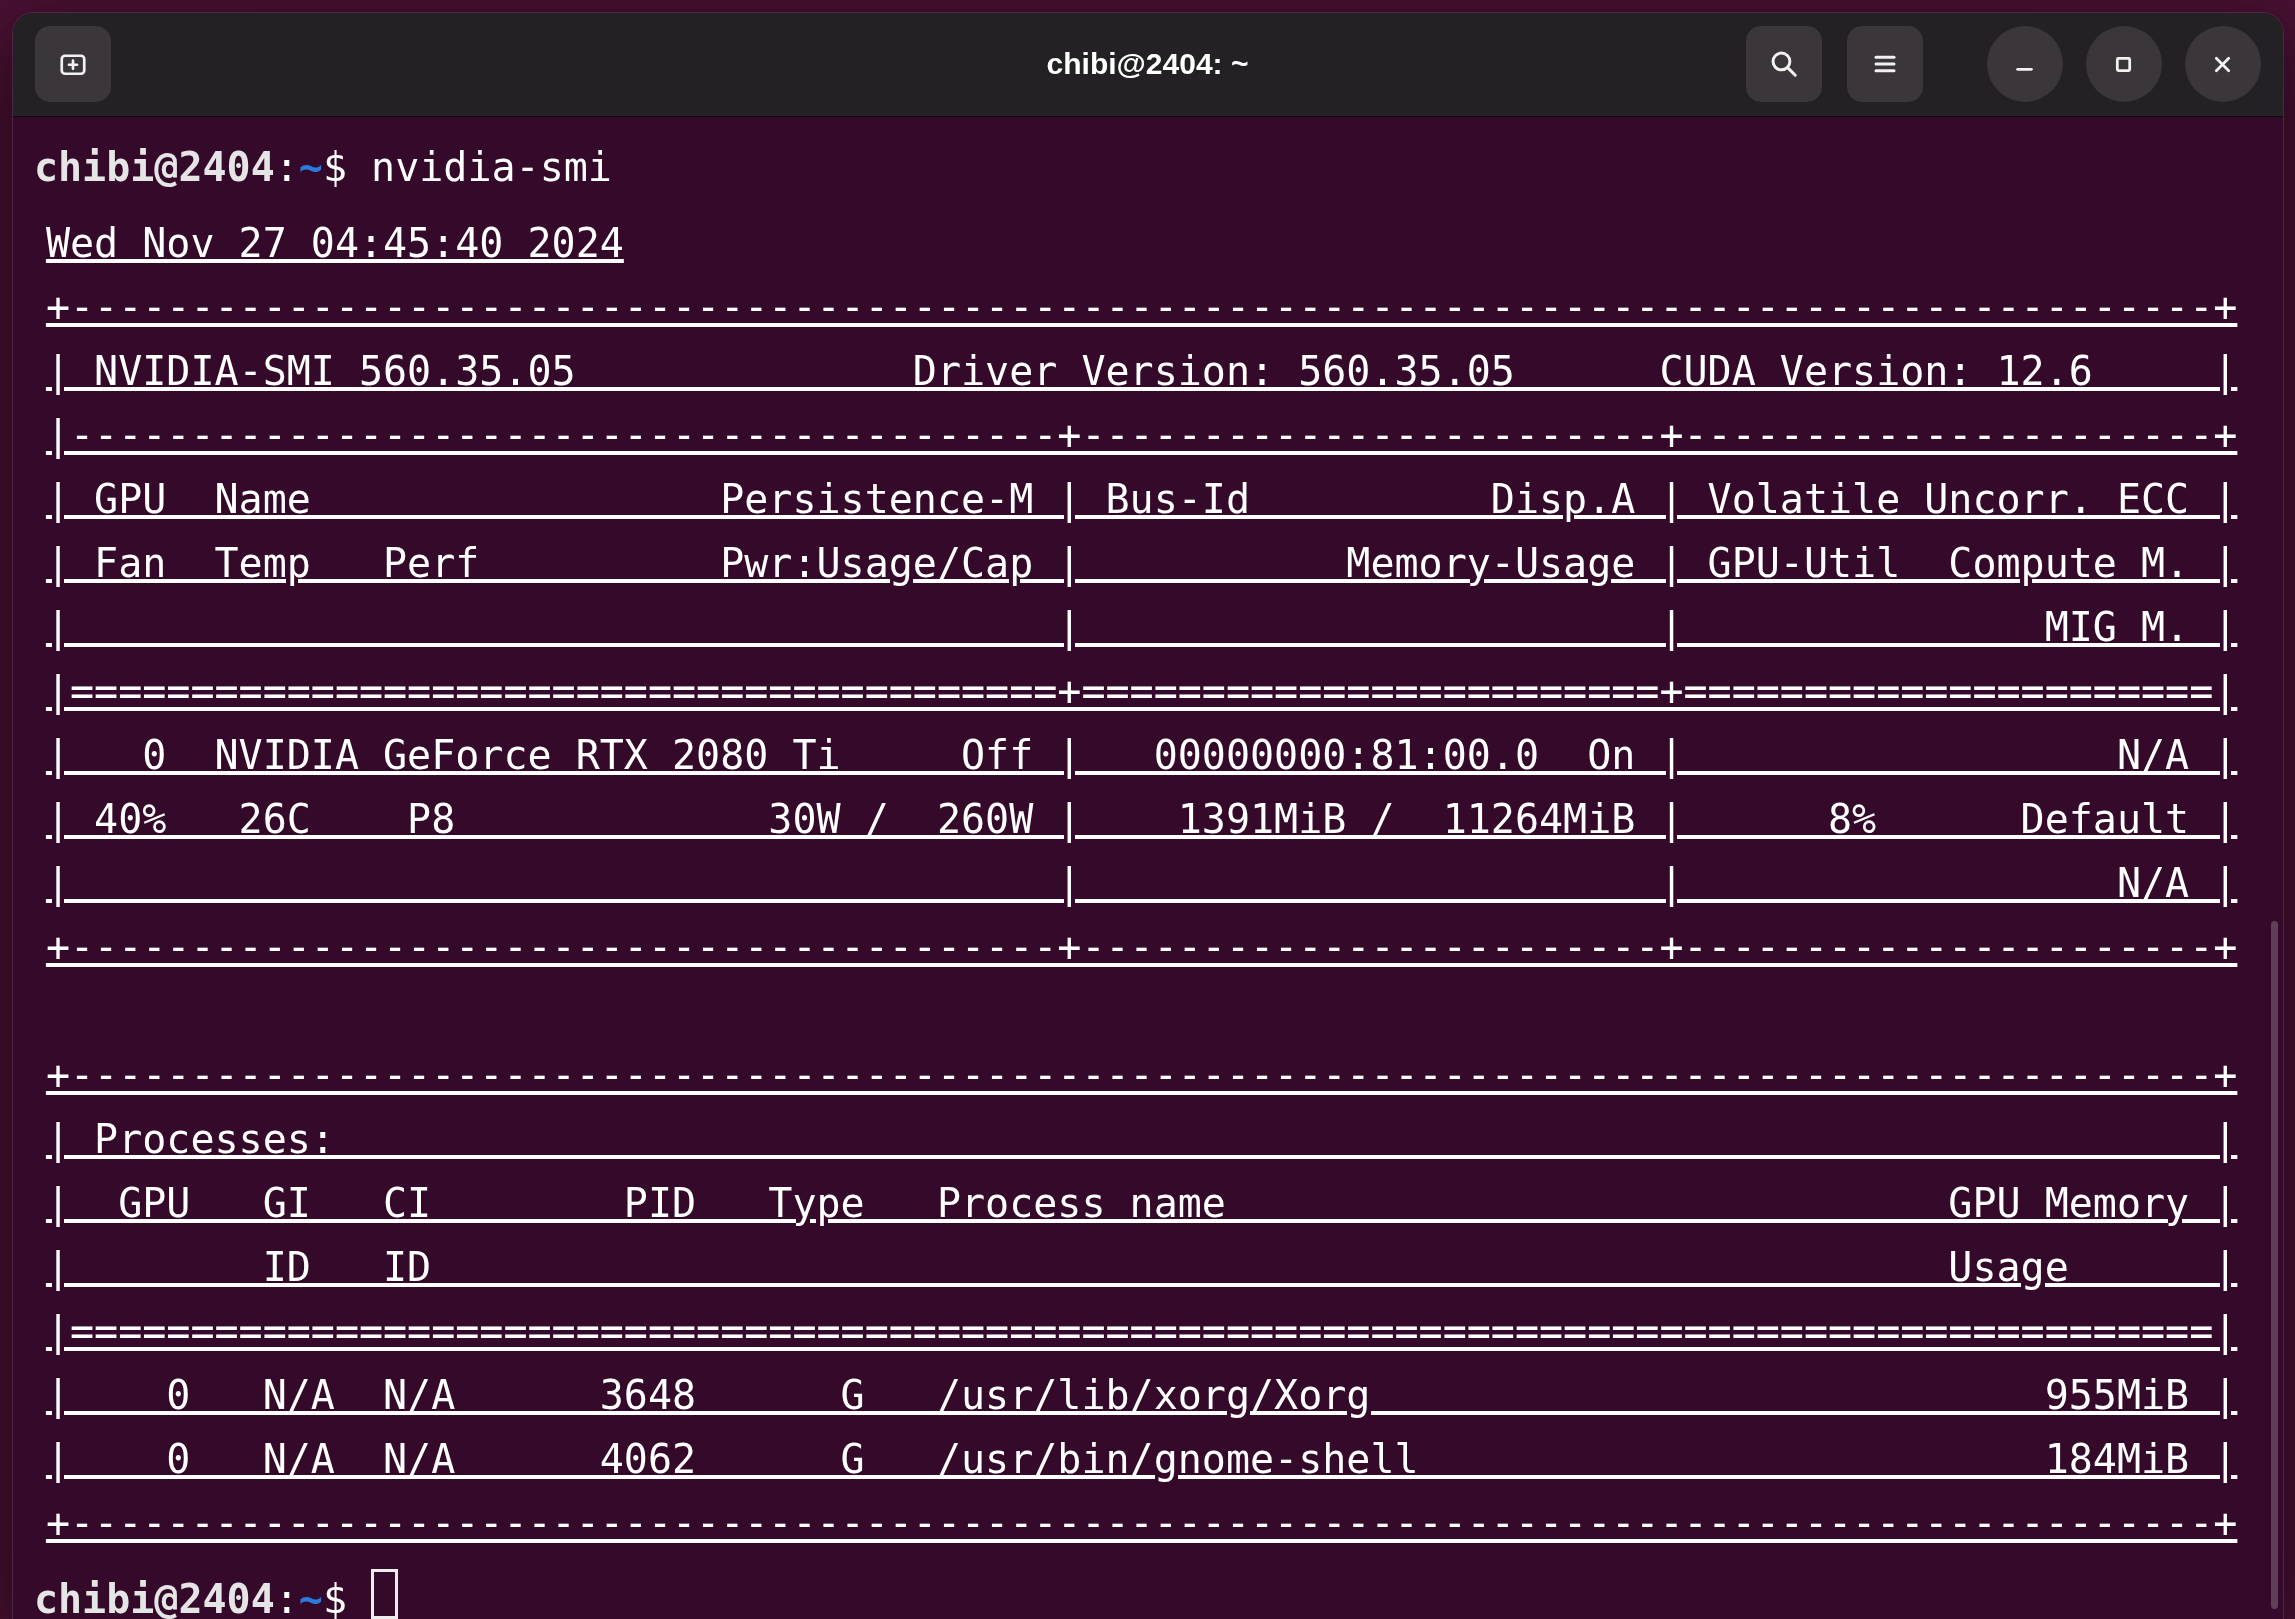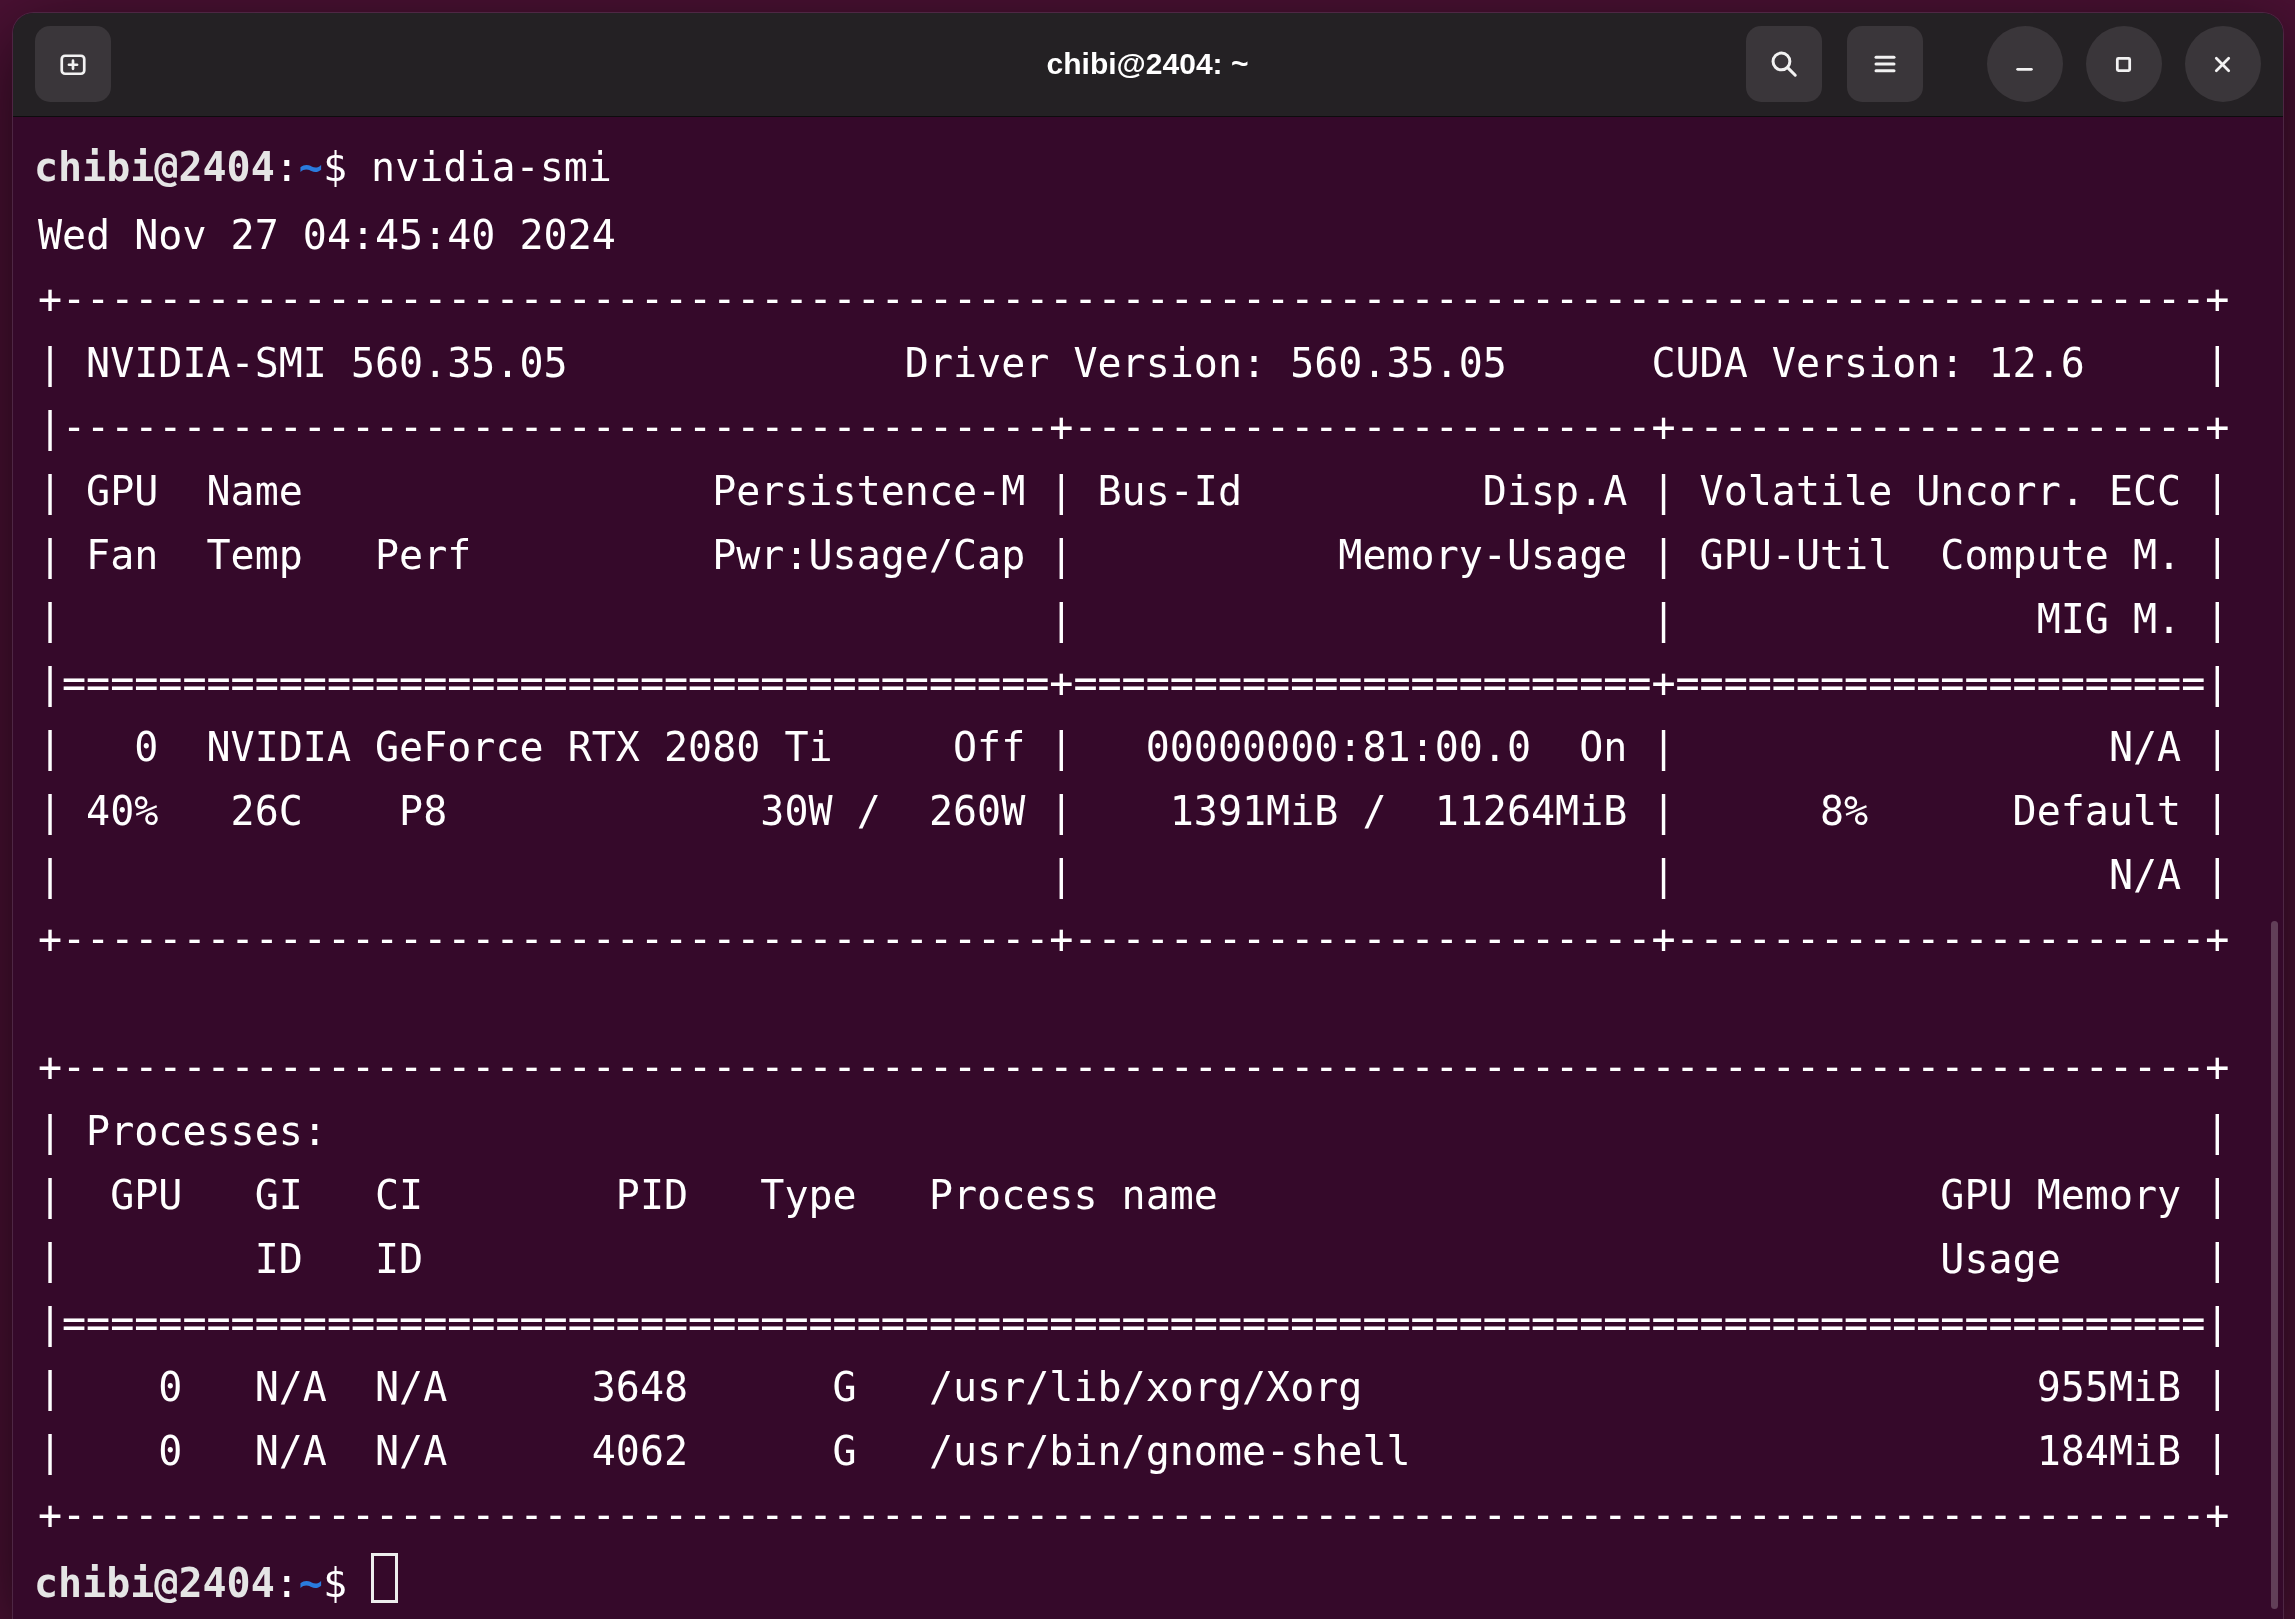--- a/index.html
+++ b/index.html
@@ -44,21 +44,21 @@
   .hb-btn.circle{border-radius:50%;}
   .hb-right{margin-left:auto;display:flex;align-items:center;gap:25px;position:relative;z-index:2;}
   .win-controls{display:flex;align-items:center;gap:23px;margin-left:39px;}
   .hb-btn svg{display:block;}
   .term{
     padding:18px 0 0 21.4px;
     font-size:40px;line-height:64px;
     color:#ffffff;
   }
   .term .line{white-space:pre;}
-  .term pre{margin:4px;font:inherit;white-space:pre;}
+  .term pre{margin:12px;font:inherit;white-space:pre;text-decoration:underline;}
   .p-green{color:#e5e5e5;font-weight:bold;}
   .p-blue{color:#2a7bde;font-weight:bold;}
   .cursor{
     display:inline-block;
     width:21.4px;height:44px;
     border:3.3px solid #ededed;
     vertical-align:-6.6px;
   }
   .scrollbar-thumb{
     position:absolute;right:5px;top:908px;bottom:10px;width:6.6px;

